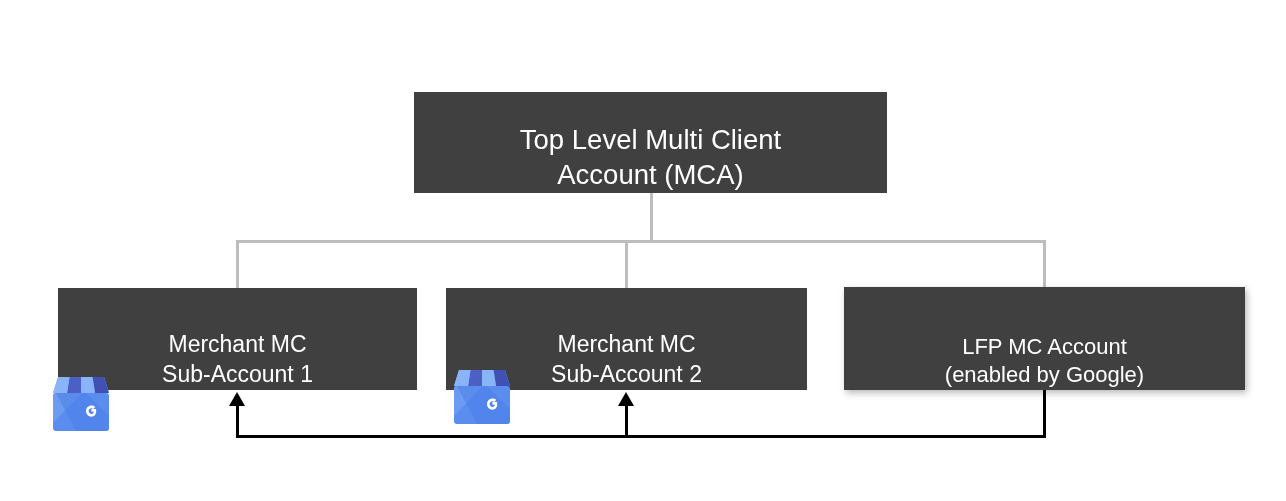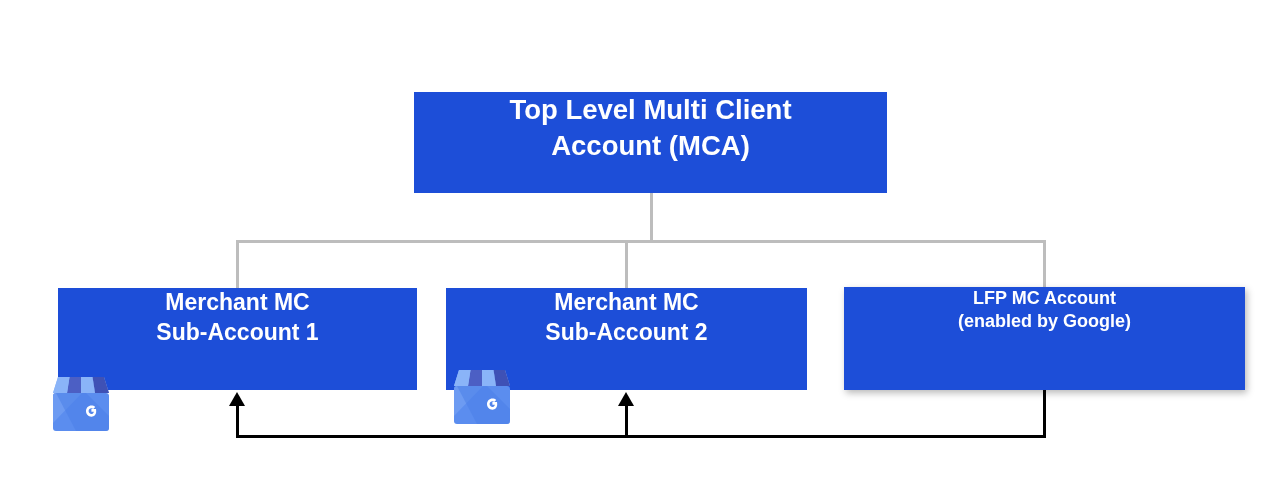--- a/index.html
+++ b/index.html
@@ -15,30 +15,29 @@
     position: relative;
     width: 1286px;
     height: 501px;
     background: #ffffff;
     overflow: hidden;
   }
 
   
   .node {
     position: absolute;
-    background: #1d4ed8;
+    background: #404040;
     color: #ffffff;
     display: flex;
-    align-items: flex-start;
+    align-items: flex-end;
     justify-content: center;
     text-align: center;
     line-height: 1.30;
     box-sizing: border-box;
     z-index: 5;
-    font-weight: bold;
   }
   .node .label {
     display: block;
     width: 100%;
     white-space: pre-line;
   }
 
   #node-top {
     left: 414px;
     top: 92px;
@@ -58,21 +57,21 @@
     top: 288px;
     width: 361px;
     height: 102px;
     font-size: 23px;
   }
   #node-lfp {
     left: 844px;
     top: 287px;
     width: 401px;
     height: 103px;
-    font-size: 18px;
+    font-size: 22px;
     box-shadow: 2px 3px 7px rgba(0,0,0,0.28);
   }
 
   
   .conn {
     position: absolute;
     background: #bdbdbd;
     z-index: 2;
   }
   #conn-trunk   { left: 650px; top: 193px; width: 3px;   height: 49px; }

